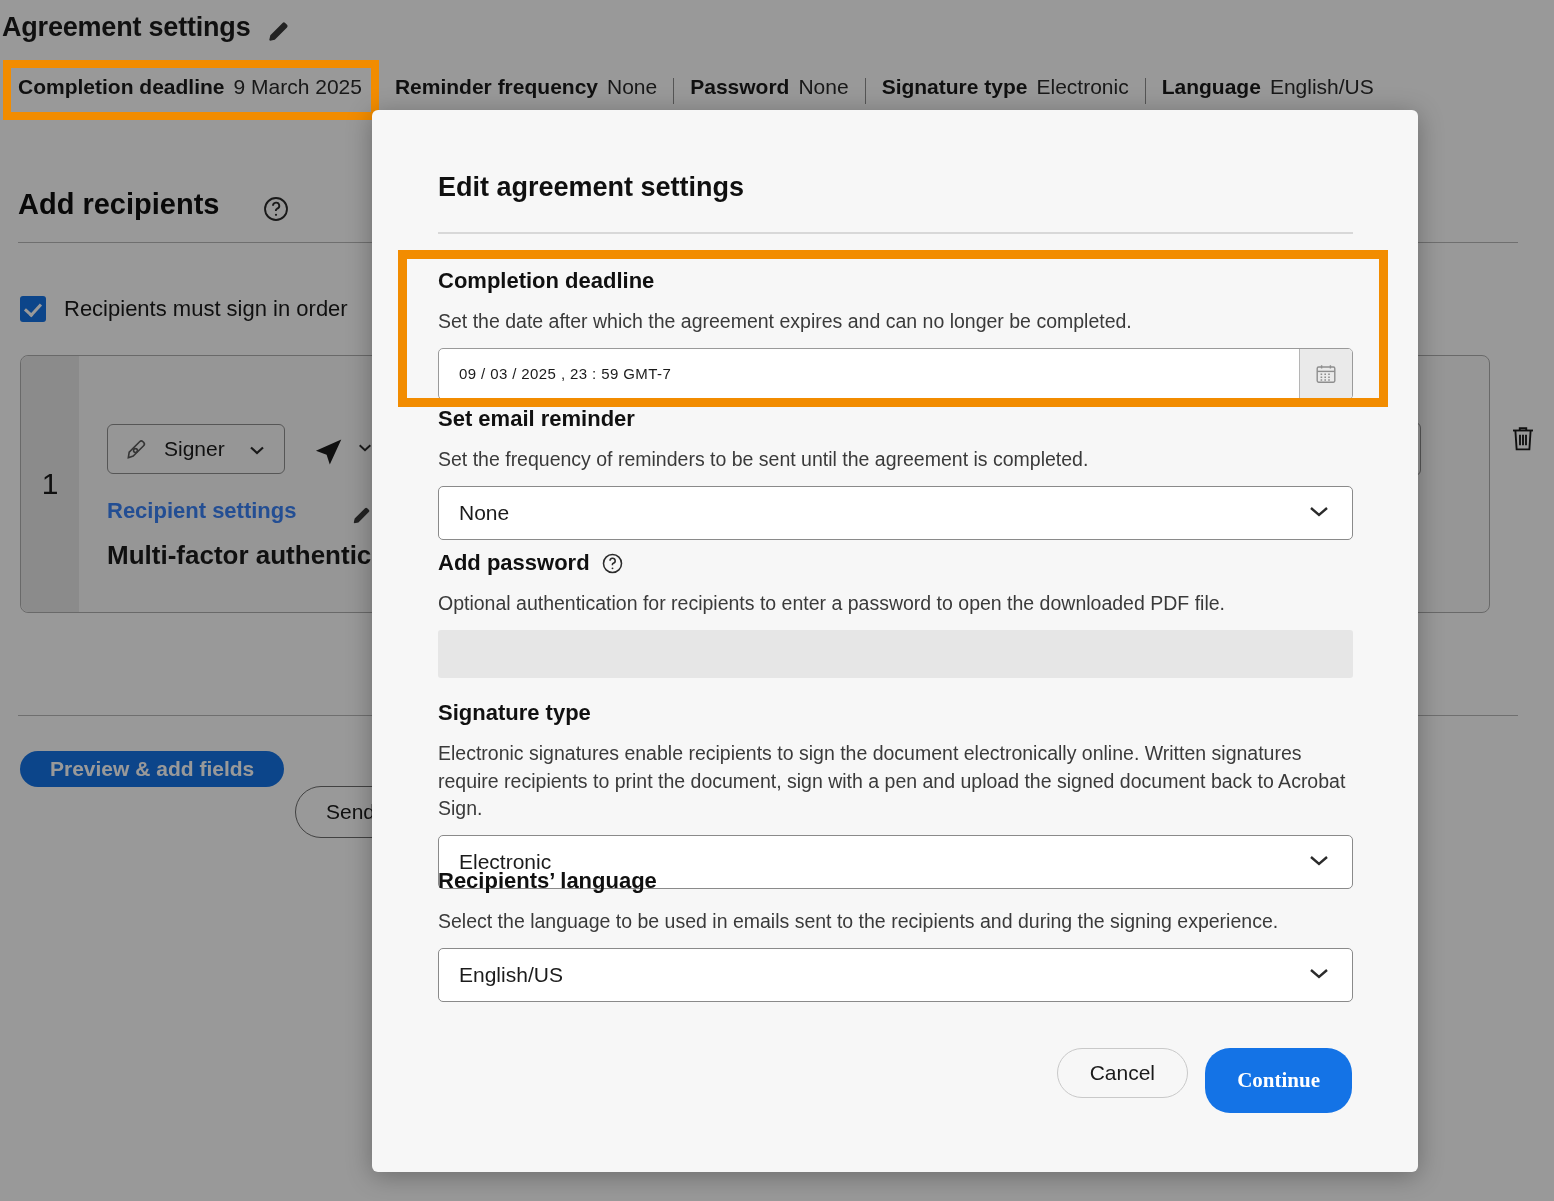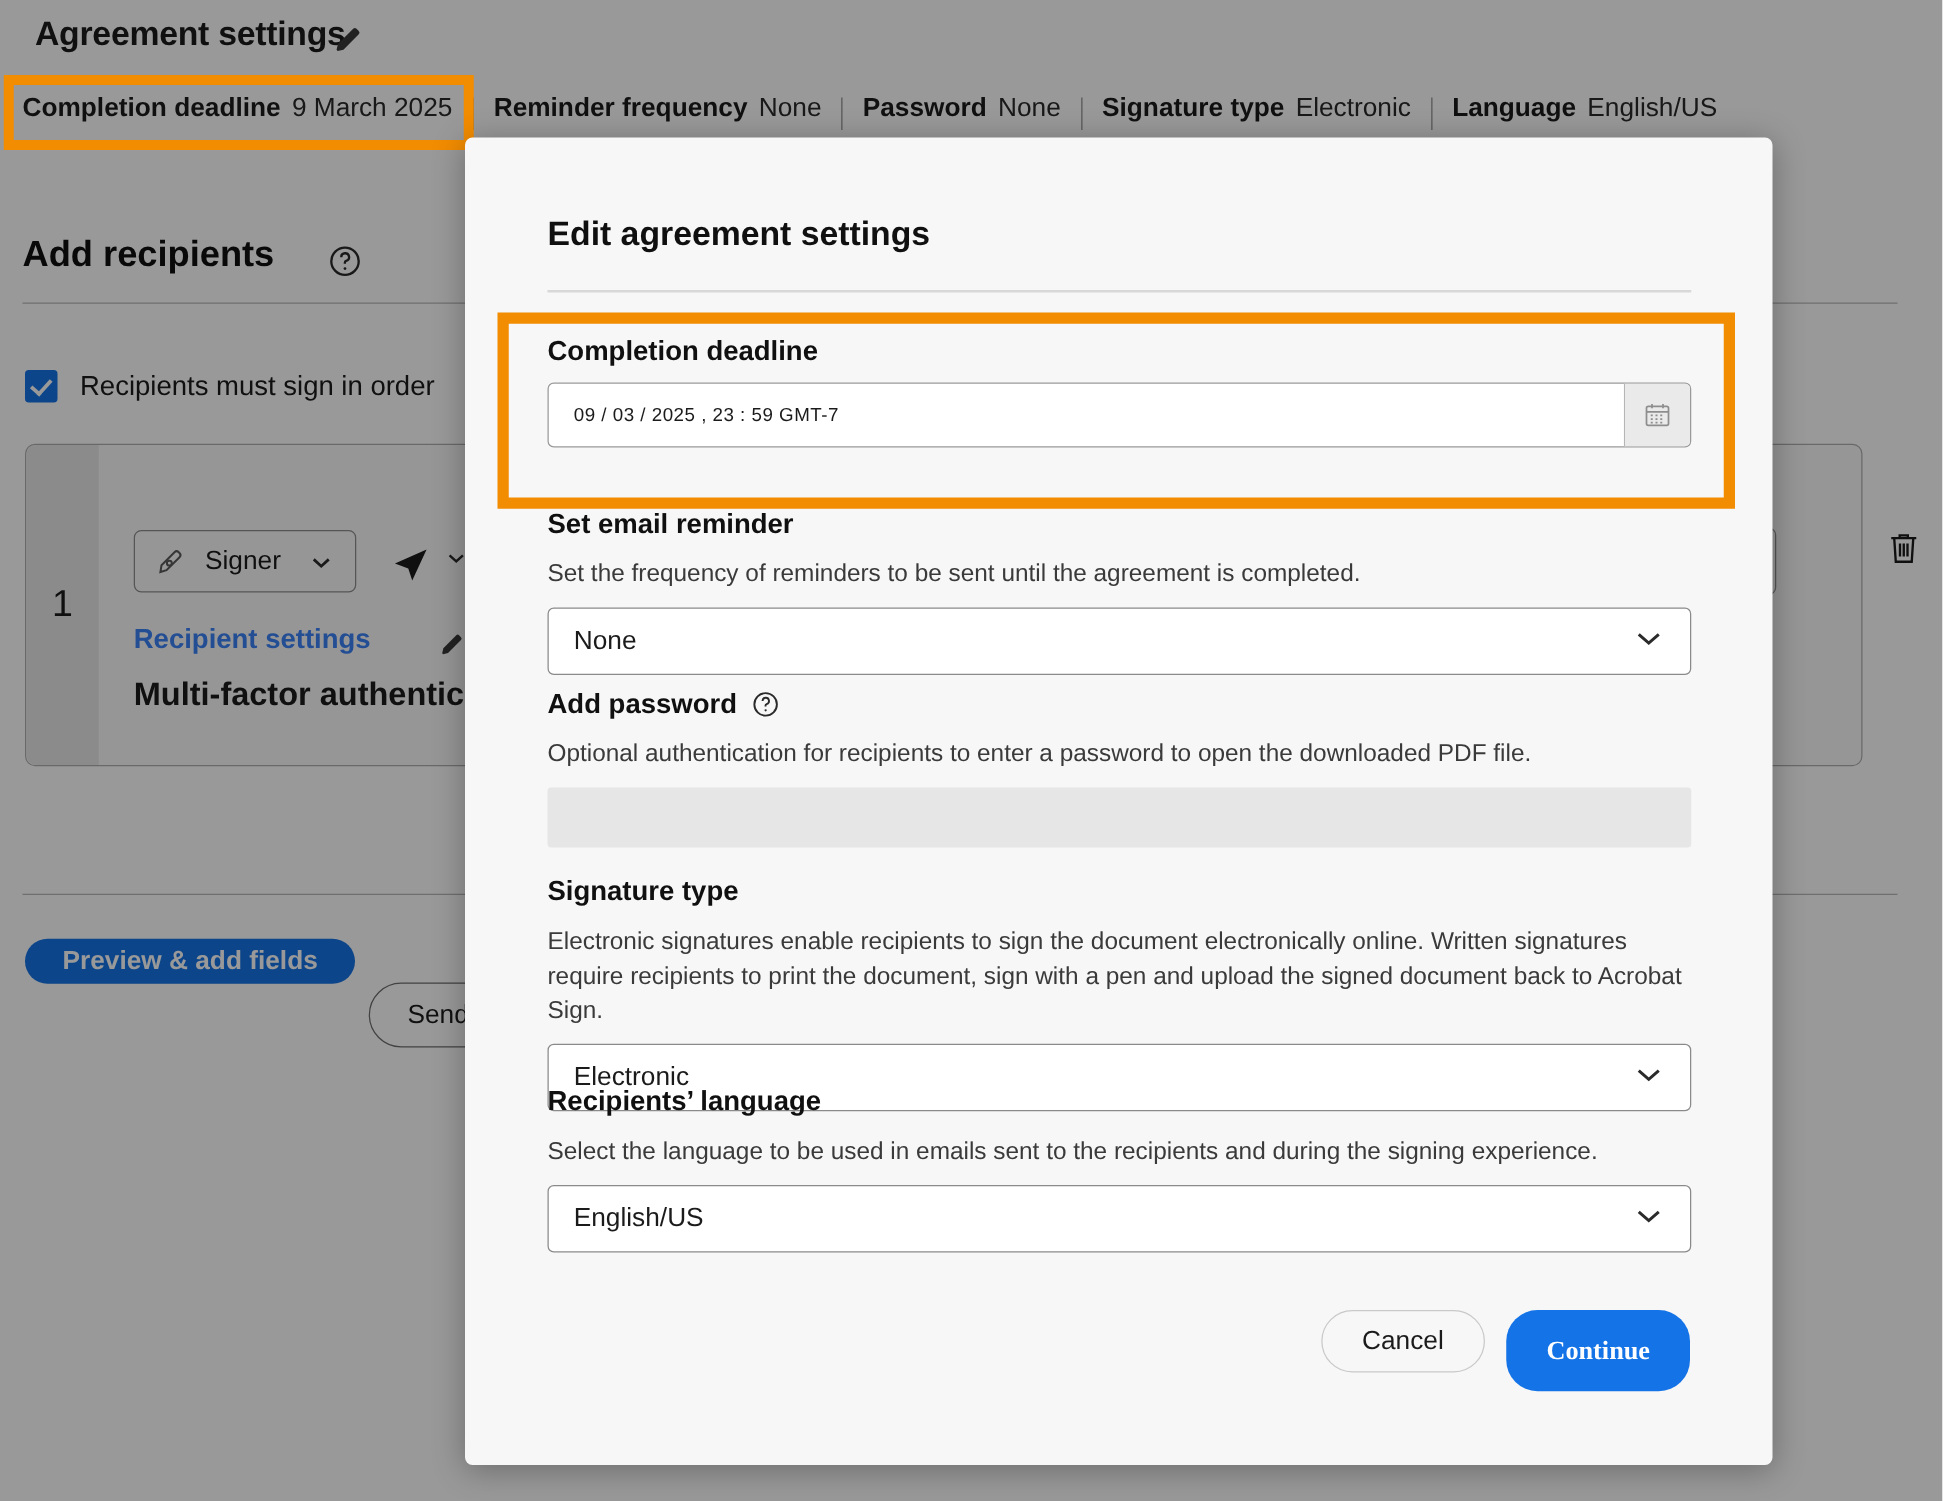--- a/index.html
+++ b/index.html
@@ -21,21 +21,21 @@
   .bg-content { position: absolute; inset: 0; }
 
   .dim {
     position: absolute; inset: 0;
     background: rgba(0,0,0,0.40);
     pointer-events: none;
   }
 
   
   .agreement-title {
-    position: absolute; left: 28px; top: 12px;
+    position: absolute; left: 2px; top: 12px;
     font-size: 27px; font-weight: 700; color: #1b1b1b;
     letter-spacing: -0.2px;
   }
   .title-pencil {
     position: absolute; left: 266px; top: 18px;
     width: 26px; height: 26px;
   }
 
   .summary-bar {
     position: absolute; left: 18px; top: 74px;
@@ -386,20 +386,21 @@
 
   <div class="hl-box" id="hl-summary"></div>
 
   <div class="dialog">
 
     <div class="dlg-title">Edit agreement settings</div>
     <div class="dlg-rule"></div>
 
     <div class="section" style="top:158px;">
       <div class="sec-label">Completion deadline</div>
+      <div class="sec-desc">Set the date after which the agreement expires and can no longer be completed.</div>
       <div class="field-box">
         <span class="date-text">09 /  03 / 2025 ,  23 : 59  GMT-7</span>
         <span class="cal-btn">
           <svg width="24" height="24" viewBox="0 0 24 24" fill="none" stroke="#8e8e8e" stroke-width="1.4">
             <rect x="3.2" y="5" width="17.6" height="15.2" rx="1.4"></rect>
             <path d="M3.2 9.4h17.6"></path>
             <path d="M7.6 3.2v3.4M16.4 3.2v3.4"></path>
             <path d="M6.6 12.2h1.6M10.4 12.2H12M14.2 12.2h1.6M6.6 15.2h1.6M10.4 15.2H12M14.2 15.2h1.6M6.6 18h1.6M10.4 18H12M14.2 18h1.6"></path>
           </svg>
         </span>

